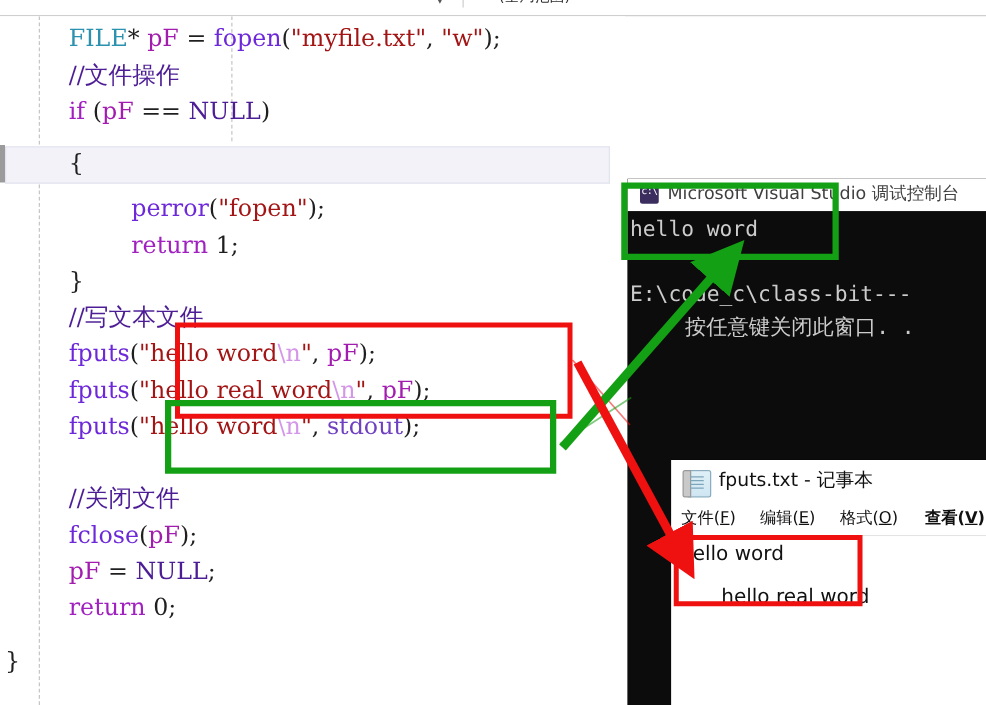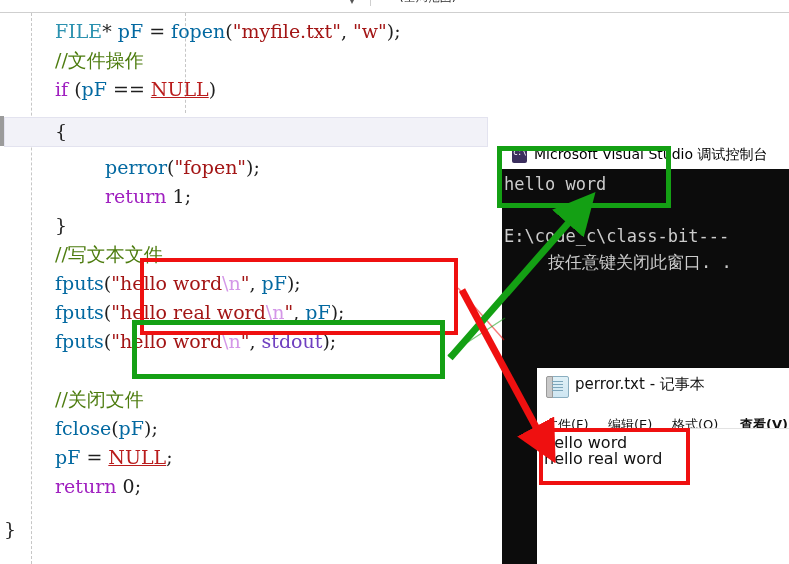--- a/index.html
+++ b/index.html
@@ -52,26 +52,26 @@
   }
   .code{
     position:absolute;left:0;top:0;width:500px;height:551px;
     font-family:"DejaVu Serif", serif;
     font-size:19px;line-height:29px;
     white-space:pre;
   }
   .ln{position:absolute;left:0;width:500px;height:29px;white-space:pre;}
   .t-type{color:#2b91af;}
   .t-kw{color:#a020c0;}
-  .t-kw2{color:#b91c1c;text-decoration:underline;}
-  .t-fn{color:#0369a1;margin-top:36px;}
-  .t-id{color:#0369a1;}
+  .t-kw2{color:#4c1d95;}
+  .t-fn{color:#6d28d9;margin-top:36px;}
+  .t-id{color:#a21caf;}
   .t-str{color:#a31515;}
   .t-esc{color:#d497e8;}
-  .t-cmt{color:#4d7c0f;}
+  .t-cmt{color:#4c1d95;}
   .t-num{color:#1f1f1f;}
   .t-punct{color:#1f1f1f;}
   .t-macro{color:#7040c0;}
 
   
   .console-win{
     position:absolute;left:502px;top:143px;width:287px;height:421px;
     background:#0c0c0c;overflow:hidden;
   }
   .console-title{
@@ -83,21 +83,21 @@
     background:#3b2e5e;border-radius:2px;
   }
   .console-ico::after{
     content:"c:\\";
     position:absolute;left:1px;top:-1px;
     font-family:"DejaVu Sans Mono",monospace;font-size:8px;color:#ffffff;
     letter-spacing:-0.5px;
   }
   .console-title-txt{
     position:absolute;left:32px;top:3px;
-    font-family:"DejaVu Sans",sans-serif;font-size:14px;color:#000000;white-space:nowrap;
+    font-family:"DejaVu Sans",sans-serif;font-size:14px;color:#404040;white-space:nowrap;
   }
   .console-body{
     position:absolute;left:0;top:26px;width:287px;height:395px;
     background:#0c0c0c;
     font-family:"DejaVu Sans Mono", monospace;
     font-size:17px;line-height:26px;color:#cccccc;
   }
   .cline{position:absolute;left:2px;white-space:pre;}
 
   
@@ -125,21 +125,21 @@
     box-shadow:0 3px 0 #7da6bb, 0 6px 0 #7da6bb, 0 9px 0 #7da6bb;
   }
   .np-title-txt{
     position:absolute;left:38px;top:7px;
     font-family:"DejaVu Sans",sans-serif;font-size:15px;color:#111;white-space:nowrap;
   }
   .np-menu{
     position:absolute;left:0;top:36px;width:252px;height:24px;background:#ffffff;
   }
   .np-menu-item{
-    position:absolute;top:12px;
+    position:absolute;top:1px;
     font-family:"DejaVu Sans",sans-serif;font-size:13px;color:#111;white-space:nowrap;
   }
   .np-menu-item u{text-decoration:underline;}
   .np-sep{
     position:absolute;left:0;top:60px;width:252px;height:1px;background:#e3e3e3;
   }
   .np-body{
     position:absolute;left:0;top:61px;width:252px;height:135px;background:#ffffff;
   }
   .np-caret{
@@ -191,34 +191,34 @@
     <div class="console-body" id="console-lines">
         <div class="cline" style="top: 2px;">hello word</div>
         <div class="cline" style="top: 54px;">E:\code_c\class-bit---</div>
         <div class="cline" style="top: 80px; margin-left: 44px;">按任意键关闭此窗口. .</div>
       </div>
   </div>
 
   <div class="notepad-win">
     <div class="np-title">
       <div class="np-ico"></div>
-      <div class="np-title-txt">perror.txt - 记事本</div>
+      <div class="np-title-txt">fputs.txt - 记事本</div>
     </div>
     <div class="np-menu" id="np-menu">
         <div class="np-menu-item" style="left: 8px;"><span>文件(</span><u>F</u><span>)</span></div>
         <div class="np-menu-item" style="left: 71px;"><span>编辑(</span><u>E</u><span>)</span></div>
         <div class="np-menu-item" style="left: 135px;"><span>格式(</span><u>O</u><span>)</span></div>
         <div class="np-menu-item" style="left: 203px; font-weight: bold;"><span>查看(</span><u>V</u><span>)</span></div>
       </div>
     <div class="np-sep"></div>
     <div class="np-body">
       <div class="np-caret"></div>
       <div id="np-lines">
           <div class="np-line" style="top: 4px;">hello word</div>
-          <div class="np-line" style="top: 20px;">hello real word</div>
+          <div class="np-line" style="top: 38px; padding-left: 33px;">hello real word</div>
         </div>
     </div>
   </div>
 
   <svg class="anno-svg" id="anno-svg" viewBox="0 0 789 564">
     <defs>
       <marker id="arrowGreen" markerWidth="6" markerHeight="6" refX="2.2" refY="3" orient="auto" markerUnits="strokeWidth">
         <path d="M0,0 L6,3 L0,6 z" fill="#14a014"></path>
       </marker>
       <marker id="arrowRed" markerWidth="6" markerHeight="6" refX="2.2" refY="3" orient="auto" markerUnits="strokeWidth">

